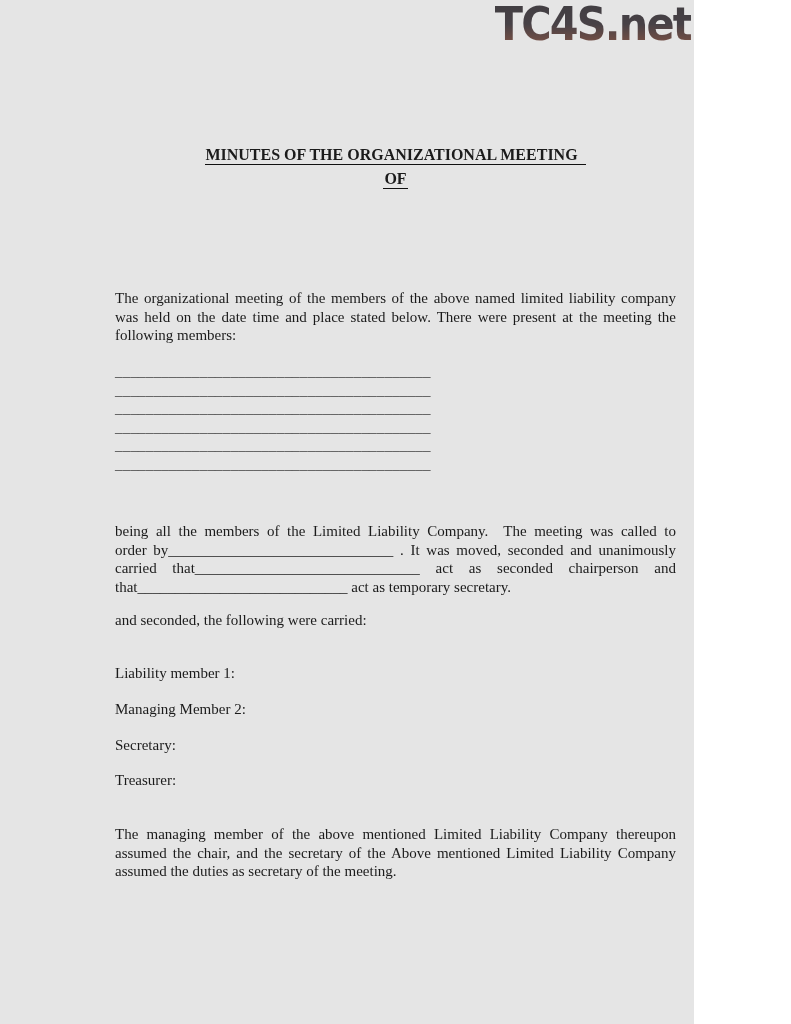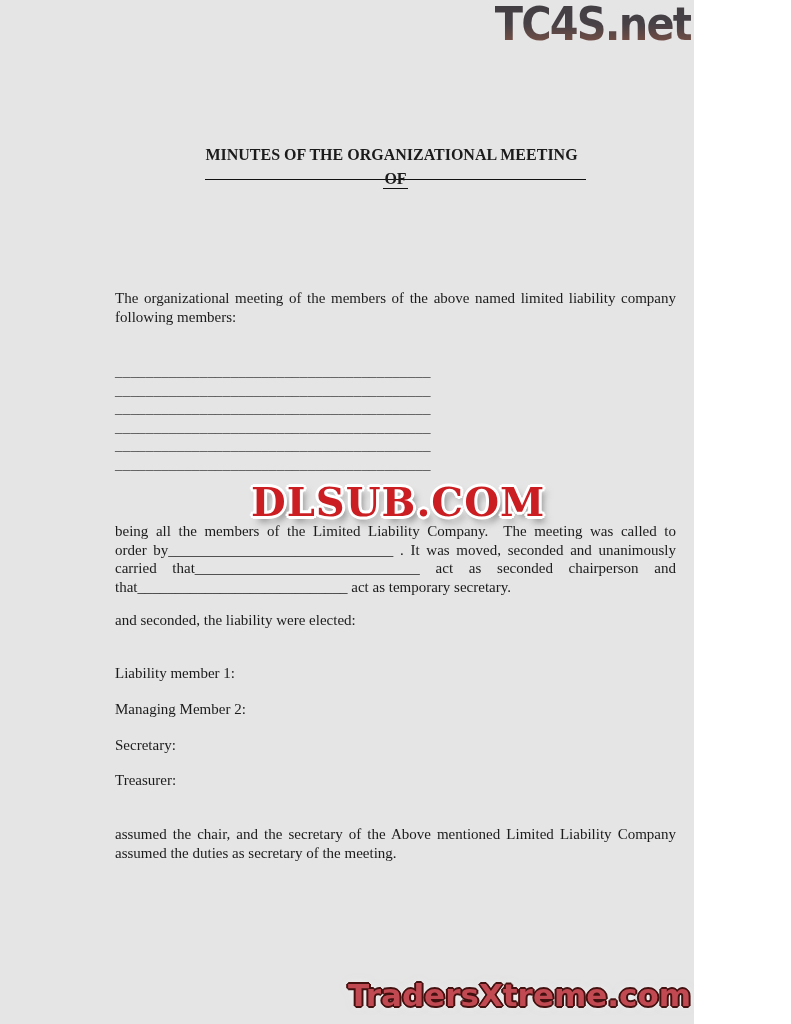--- a/index.html
+++ b/index.html
@@ -41,21 +41,21 @@
     height: 100%;
     font-size: 15px;
     line-height: 18.5px;
   }
   .abs { position: absolute; left: 0; width: 561px; }
 
   .title-wrap { top: 146px; text-align: center; font-weight: bold; font-size: 16px; }
   .title-wrap .u {
     border-bottom: 1.5px solid #111;
     padding-right: 8px;
-    padding-bottom: 16px;
+    padding-bottom: 1px;
   }
   .of-wrap { top: 170px; text-align: center; font-weight: bold; font-size: 16px; }
   .of-wrap .u {
     border-bottom: 1.5px solid #111;
     padding: 0 1px 1px 1px;
   }
 
   .line  { text-align: left; }
   .jline { text-align: justify; text-align-last: justify; }
 
@@ -120,52 +120,52 @@
     <div class="abs title-wrap">
       <span class="u">MINUTES OF THE ORGANIZATIONAL MEETING</span>
     </div>
 
     <div class="abs of-wrap">
       <span class="u">OF</span>
     </div>
 
     <div class="abs p1">
       <div class="jline">The organizational meeting of the members of the above named limited liability company</div>
+      <div class="jline">was held on the date time and place stated below. There were present at the meeting the</div>
       <div class="line">following members:</div>
     </div>
 
     <div class="abs blanks">
       <div class="line">_________________________________________</div>
       <div class="line">_________________________________________</div>
       <div class="line">_________________________________________</div>
       <div class="line">_________________________________________</div>
       <div class="line">_________________________________________</div>
       <div class="line">_________________________________________</div>
     </div>
 
     <div class="abs p2">
       <div class="jline">being all the members of the Limited Liability Company.&nbsp; The meeting was called to</div>
       <div class="jline">order by______________________________ . It was moved, seconded and unanimously</div>
       <div class="jline">carried that______________________________ act as seconded chairperson and</div>
       <div class="line">that____________________________ act as temporary secretary.</div>
     </div>
 
     <div class="abs p3">
-      <div class="line">and seconded, the liability were elected:</div>
+      <div class="line">and seconded, the following were carried:</div>
     </div>
 
     <div class="abs pos1 line">Liability member 1:</div>
     <div class="abs pos2 line">Managing Member 2:</div>
     <div class="abs pos3 line">Secretary:</div>
     <div class="abs pos4 line">Treasurer:</div>
 
     <div class="abs p4">
+      <div class="jline">The managing member of the above mentioned Limited Liability Company thereupon</div>
       <div class="jline">assumed the chair, and the secretary of the Above mentioned Limited Liability Company</div>
       <div class="line">assumed the duties as secretary of the meeting.</div>
     </div>
 
   </div>
 
-  <div class="wm-center">DLSUB.COM</div>
 
-  <div class="wm-bottom">TradersXtreme.com</div>
 
 </div>
 
 </body></html>

